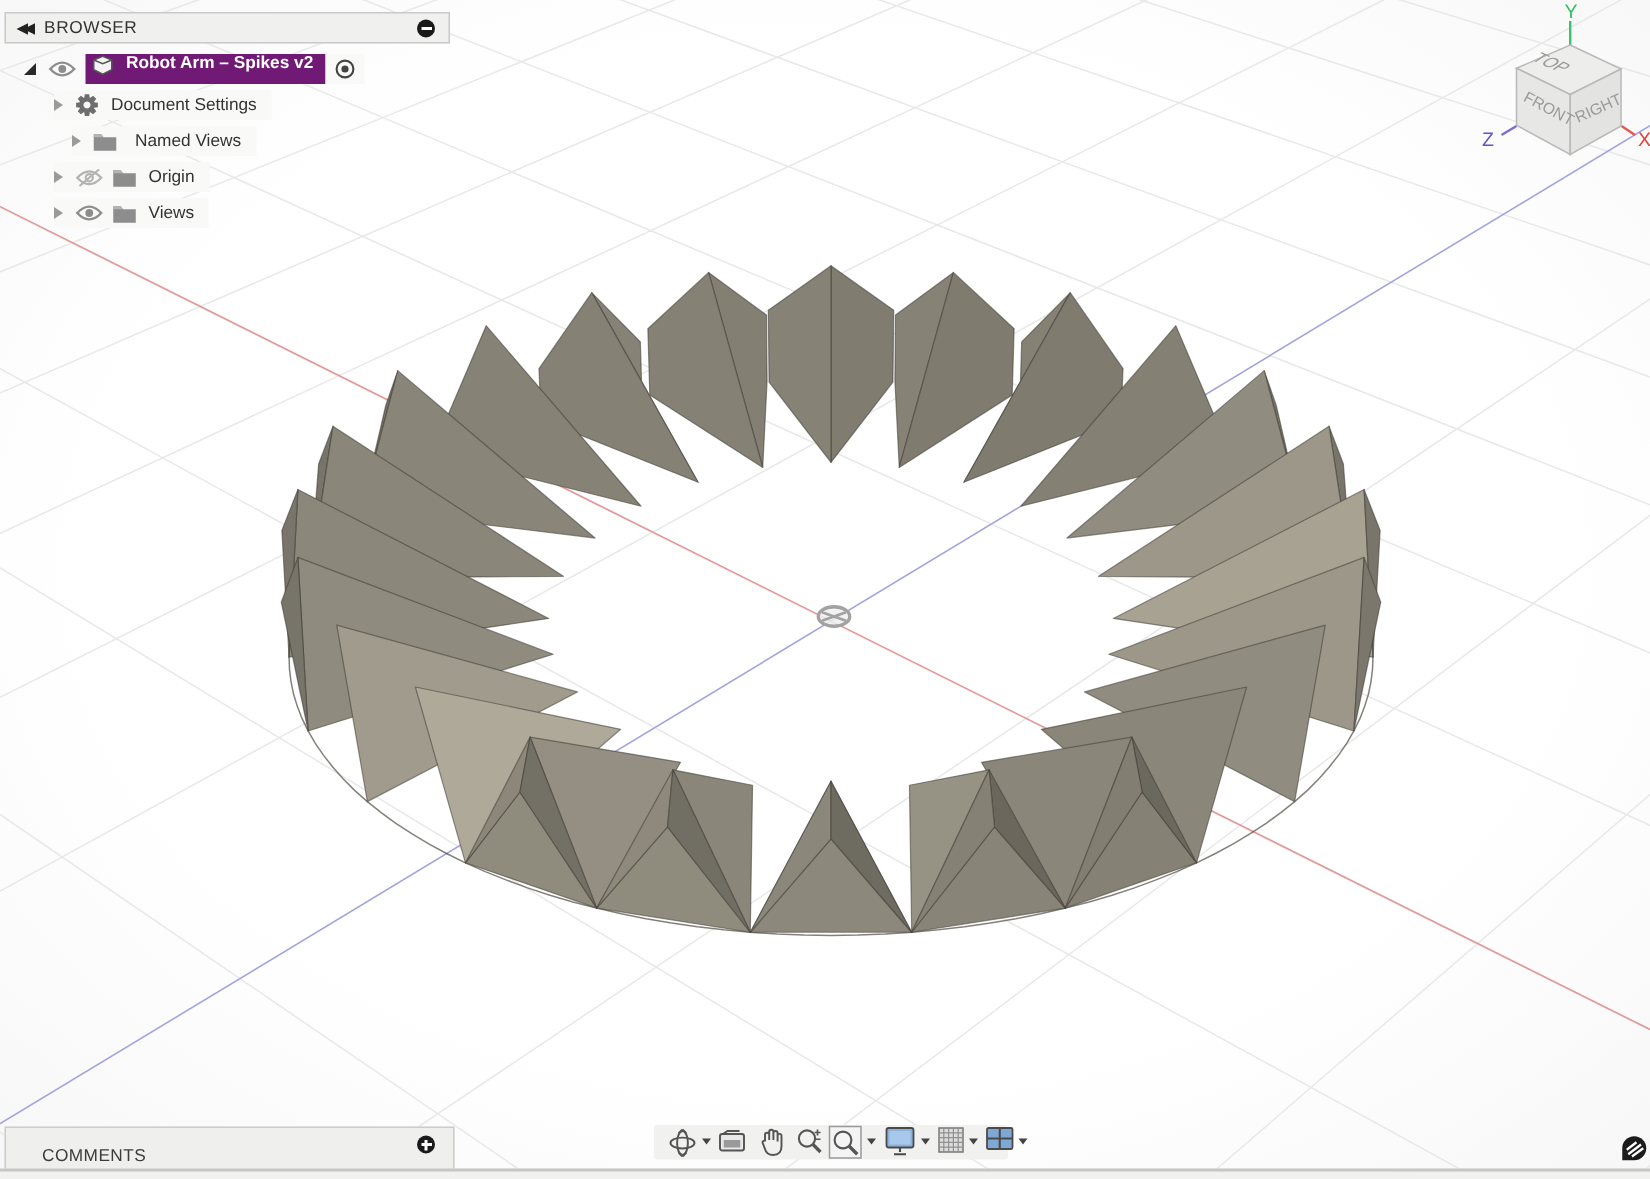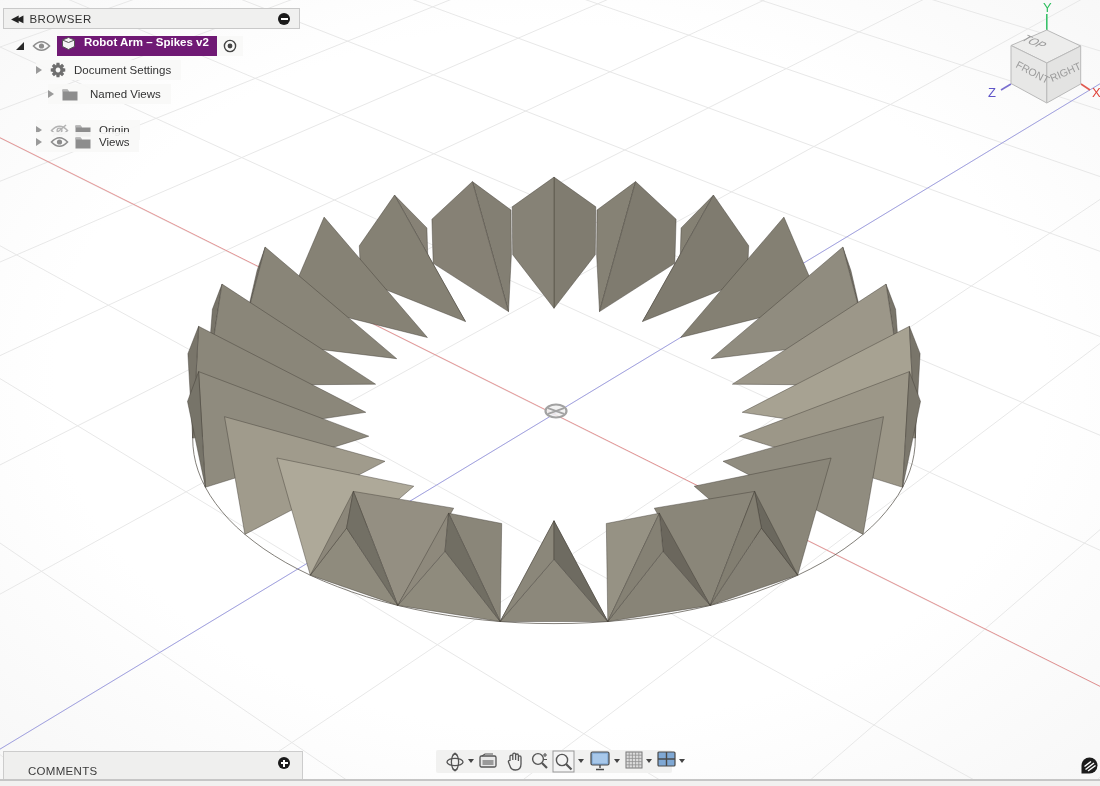--- a/index.html
+++ b/index.html
@@ -220,21 +220,21 @@
 
 <div class="trow rowbg" style="left:36px; top:84px; padding-right:10px;margin-left:12px;">
  <span class="tri"></span>
  <svg width="16" height="13" style="margin-right:12px" viewBox="0 0 16 13">
       <path fill="#8d8d8d" d="M0.5 1.5 h5 l1.5 2 h8.5 v9 h-15 z"></path>
       <path fill="#b5b5b5" d="M0.5 1.5 h5 l1.5 2 h-6.5z"></path>
     </svg>
  <span class="label">Named Views</span>
 </div>
 
-<div class="trow rowbg" style="left:36px; top:120px; padding-right:10px;">
+<div class="trow rowbg" style="left:36px; top:108px; padding-right:10px;">
  <span class="tri"></span>
  <svg width="19" height="13" style="margin-right:6px" viewBox="0 0 19 13">
    <path d="M1.5 6.5 Q 9.5 -2 17.5 6.5 Q 9.5 15 1.5 6.5 Z" fill="none" stroke="#b3b3b3" stroke-width="1.5"></path>
    <circle cx="9.5" cy="6.5" r="2.4" fill="none" stroke="#b3b3b3" stroke-width="1.4"></circle>
    <line x1="3" y1="12" x2="16" y2="1" stroke="#b3b3b3" stroke-width="1.5"></line>
     </svg>
  <svg width="16" height="13" style="margin-right:8px" viewBox="0 0 16 13">
       <path fill="#8d8d8d" d="M0.5 1.5 h5 l1.5 2 h8.5 v9 h-15 z"></path>
       <path fill="#b5b5b5" d="M0.5 1.5 h5 l1.5 2 h-6.5z"></path>
     </svg>

